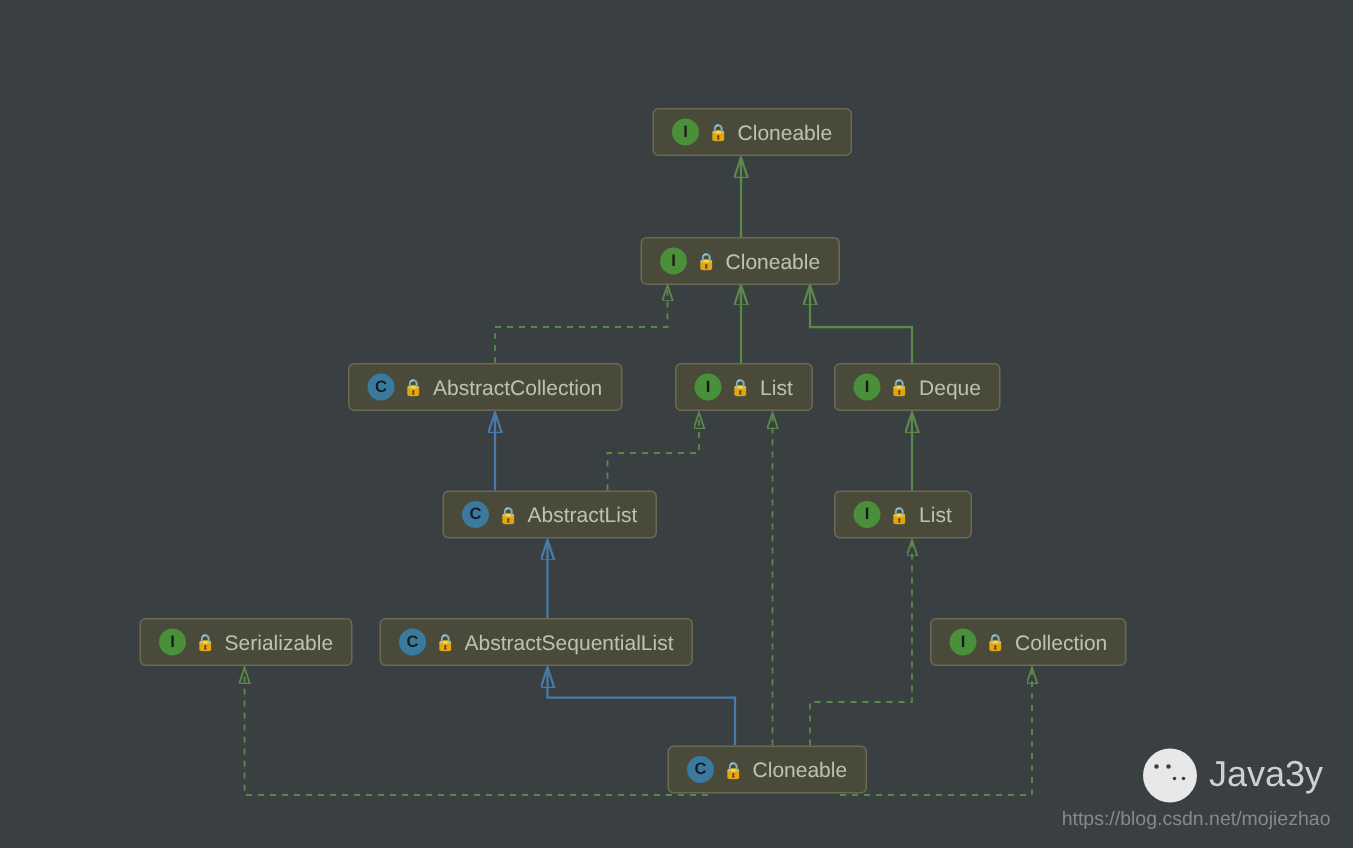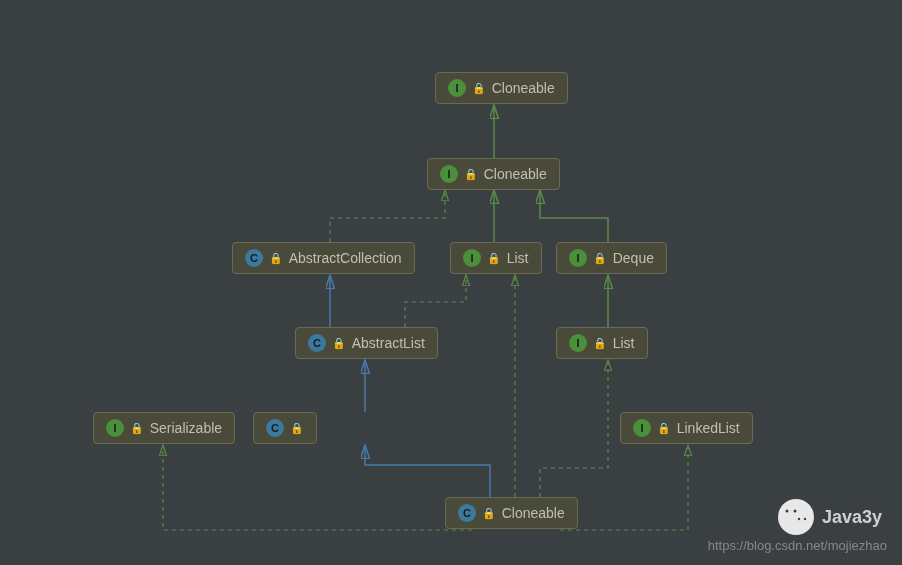--- a/index.html
+++ b/index.html
@@ -44,25 +44,24 @@
     position: absolute;
     top: 0; left: 0;
     width: 902px; height: 565px;
     pointer-events: none;
   }
   .watermark {
     position: absolute;
     right: 20px;
     bottom: 30px;
     color: #d0d0d0;
-    font-size: 18px;
+    font-size: 24px;
     display: flex;
     align-items: center;
     gap: 8px;
-    font-weight: bold;
   }
   .wechat-icon {
     width: 36px;
     height: 36px;
     background: #e8e8e8;
     border-radius: 50%;
     position: relative;
   }
   .wechat-icon::before, .wechat-icon::after {
     content: "";
@@ -162,26 +161,27 @@
 
 <div class="node" style="left:93px; top:412px;">
   <span class="icon-i">I</span>
   <span class="icon-lock">🔒</span>
   <span>Serializable</span>
 </div>
 
 <div class="node" style="left:253px; top:412px;">
   <span class="icon-c">C</span>
   <span class="icon-lock">🔒</span>
+  <span>AbstractSequentialList</span>
 </div>
 
 <div class="node" style="left:620px; top:412px;">
   <span class="icon-i">I</span>
   <span class="icon-lock">🔒</span>
-  <span>LinkedList</span>
+  <span>Collection</span>
 </div>
 
 <div class="node" style="left:445px; top:497px;">
   <span class="icon-c">C</span>
   <span class="icon-lock">🔒</span>
   <span>Cloneable</span>
 </div>
 
 <div class="watermark">
   <span class="wechat-icon">

